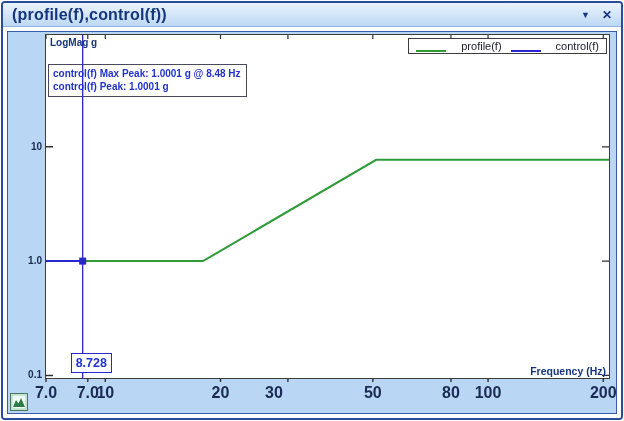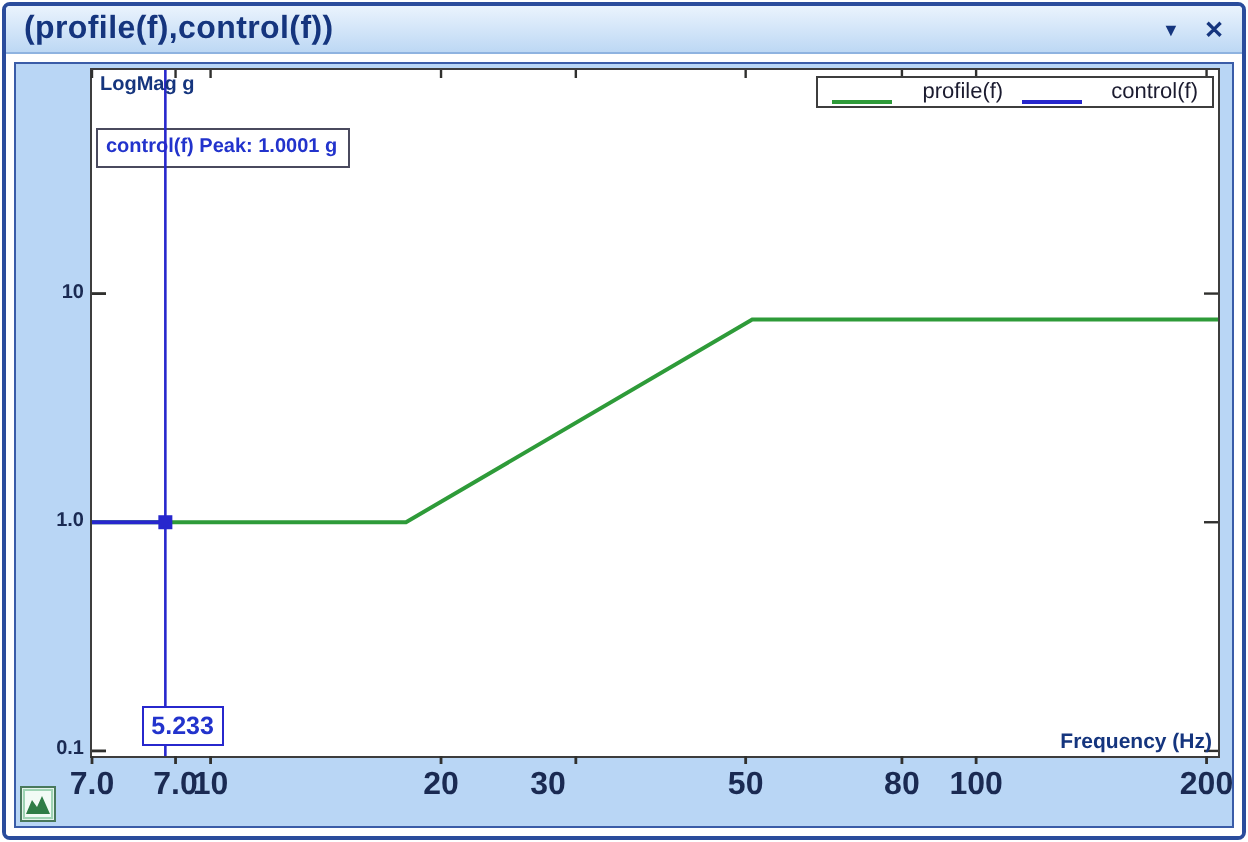--- a/index.html
+++ b/index.html
@@ -92,24 +92,25 @@
             <span class="swatch" style="background: rgb(46, 155, 57);"></span>
             <span>profile(f)</span>
           </span>
           <span class="legend-item">
             <span class="swatch" style="background: rgb(39, 39, 205);"></span>
             <span>control(f)</span>
           </span>
         </div>
 
         <div class="annot">
+          <div>control(f) Max Peak: 1.0001 g @ 8.48 Hz</div>
           <div>control(f) Peak: 1.0001 g</div>
         </div>
 
-        <div class="readout" style="left: 24.6754px;">5.233</div>
+        <div class="readout" style="left: 24.6754px;">8.728</div>
 
         <div class="freqlabel">Frequency (Hz)</div>
       <span class="xtick-label" style="left: 0px; top: 349px;">7.0</span>
           <span class="xtick-label" style="left: 41.7768px; top: 349px;">7.0</span>
           <span class="xtick-label" style="left: 59.2912px; top: 349px;">10</span>
           <span class="xtick-label" style="left: 174.515px; top: 349px;">20</span>
           <span class="xtick-label" style="left: 228px; top: 349px;">30</span>
           <span class="xtick-label" style="left: 326.833px; top: 349px;">50</span>
           <span class="xtick-label" style="left: 404.963px; top: 349px;">80</span>
           <span class="xtick-label" style="left: 442.057px; top: 349px;">100</span>

